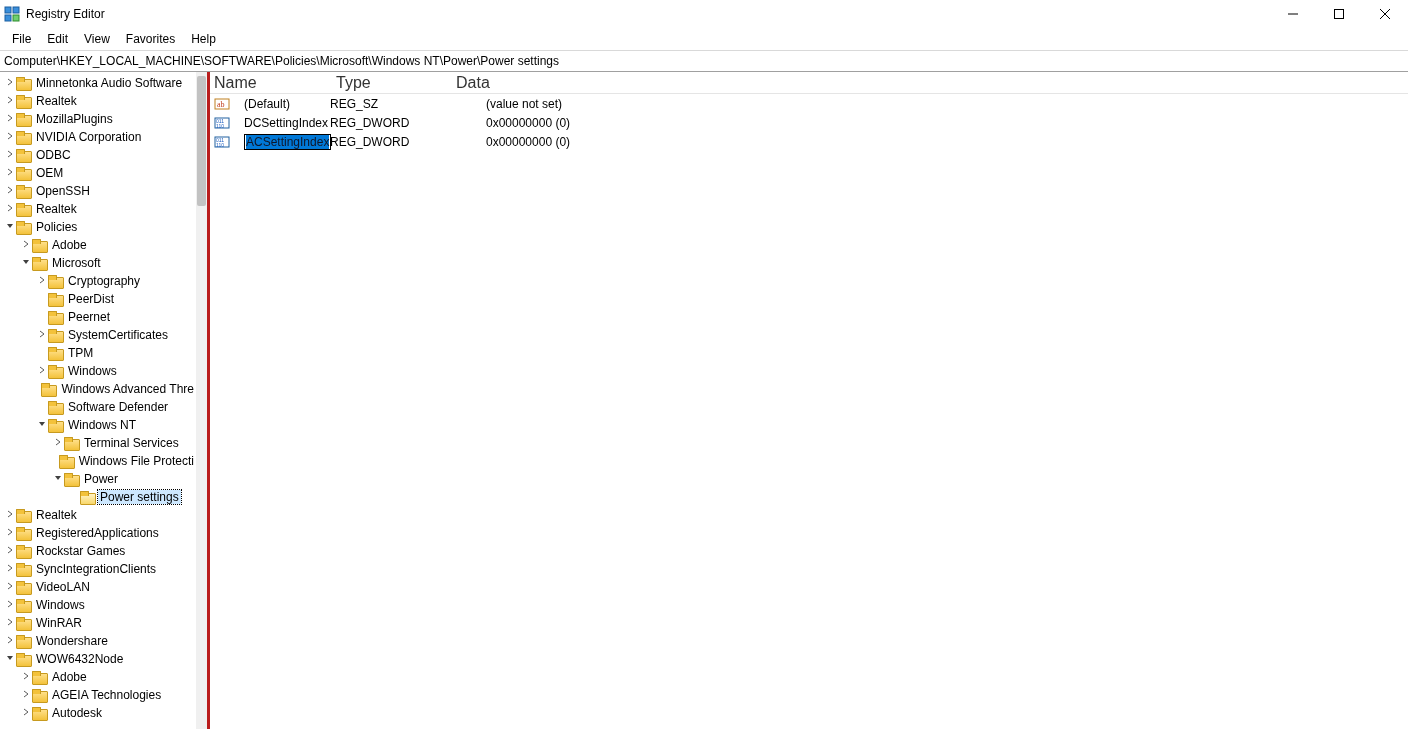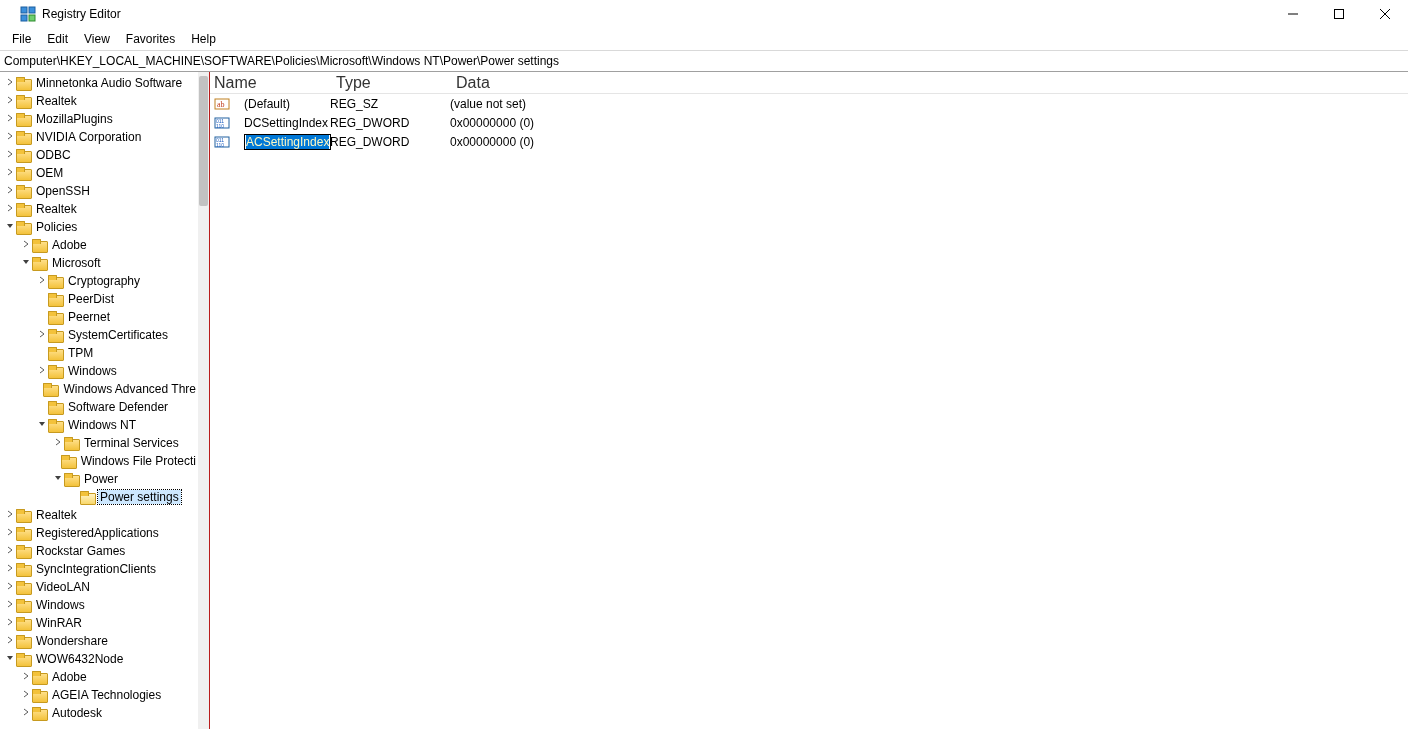--- a/index.html
+++ b/index.html
@@ -1,29 +1,29 @@
 <!DOCTYPE html>
 <html><head>
 <meta charset="utf-8">
 <style>
   * { box-sizing: border-box; }
   html, body { margin:0; padding:0; font-family: "Segoe UI", Tahoma, sans-serif; font-size:12px; color:#000; background:#fff; height:100%; overflow:hidden; }
   .window { width:1408px; height:729px; display:flex; flex-direction:column; background:#fff; }
-  .titlebar { height:28px; display:flex; align-items:center; justify-content:space-between; padding-left:20px; }
+  .titlebar { height:28px; display:flex; align-items:center; justify-content:space-between; padding-left:4px; }
   .title-left { display:flex; align-items:center; gap:6px; }
   .app-icon { width:16px; height:16px; }
   .title-text { font-size:12px; }
   .win-controls { display:flex; }
   .win-btn { width:46px; height:28px; display:flex; align-items:center; justify-content:center; }
   .win-btn svg { pointer-events:none; }
   .menubar { height:22px; display:flex; align-items:center; padding:0 4px; gap:0; }
   .menu-item { padding:3px 8px; font-size:12px; }
   .addressbar { height:22px; border-top:1px solid #d9d9d9; border-bottom:1px solid #a0a0a0; display:flex; align-items:center; padding:0 4px; font-size:12px; background:#fff; }
   .body { flex:1; display:flex; min-height:0; }
-  .tree-pane { width:210px; border-right:1px solid #b91c1c; position:relative; overflow:hidden; }
+  .tree-pane { width:210px; border-right:3px solid #b91c1c; position:relative; overflow:hidden; }
   .tree-scroll { position:absolute; top:0; left:0; right:11px; bottom:0; overflow:hidden; }
   .tree-vscroll { position:absolute; top:0; right:0; bottom:0; width:11px; background:#f0f0f0; }
   .tree-thumb { position:absolute; left:1px; right:1px; top:4px; height:130px; background:#c2c2c2; border-radius:2px; }
   .tree { padding:2px 0; }
   .node { display:flex; align-items:center; height:18px; white-space:nowrap; }
   .expander { width:12px; text-align:center; font-size:9px; color:#5a5a5a; flex:0 0 auto; }
   .spacer { display:inline-block; }
   .folder-icon { width:14px; height:12px; flex:0 0 auto; margin-right:4px; position:relative; }
   .folder-icon::before { content:""; position:absolute; left:0; top:2px; width:14px; height:10px; background:linear-gradient(#ffe08a,#f3c23b); border:1px solid #c79a1f; border-radius:1px; }
   .folder-icon::after { content:""; position:absolute; left:0; top:0; width:7px; height:4px; background:#f3c23b; border:1px solid #c79a1f; border-bottom:none; border-radius:1px 1px 0 0; }
@@ -34,24 +34,24 @@
   .list-header { display:flex; height:22px; align-items:center; border-bottom:1px solid #e5e5e5; }
   .col { padding:0 6px; font-size:16px; color:#333; border-right:1px solid transparent; }
   .col-name { width:120px; padding-left:4px; }
   .col-type { width:120px; }
   .col-data { flex:1; }
   .list-body { flex:1; }
   .row { display:flex; align-items:center; height:19px; }
   .cell { font-size:12px; }
   .cell-name { width:120px; display:flex; align-items:center; padding-left:4px; }
   .cell-type { width:120px; }
-  .cell-data { flex:1; }
+  .cell-data { flex:1;margin-left:36px; }
   .val-icon { width:16px; height:16px; margin-right:14px; flex:0 0 auto; }
   .editing { border:1px solid #000; background:#fff; padding:0 1px; font-size:12px; }
-  .editing .sel { background:#0078d7; color:#fef9c3;margin-top:12px; }
+  .editing .sel { background:#0078d7; color:#0f172a;margin-top:12px; }
 </style>
 </head>
 <body>
 
 <div class="window">
 
   <div class="titlebar">
     <div class="title-left">
       <svg class="app-icon" viewBox="0 0 16 16">
         <rect x="1" y="1" width="6" height="6" fill="#3a8fdb" stroke="#1b5ea0"></rect>

